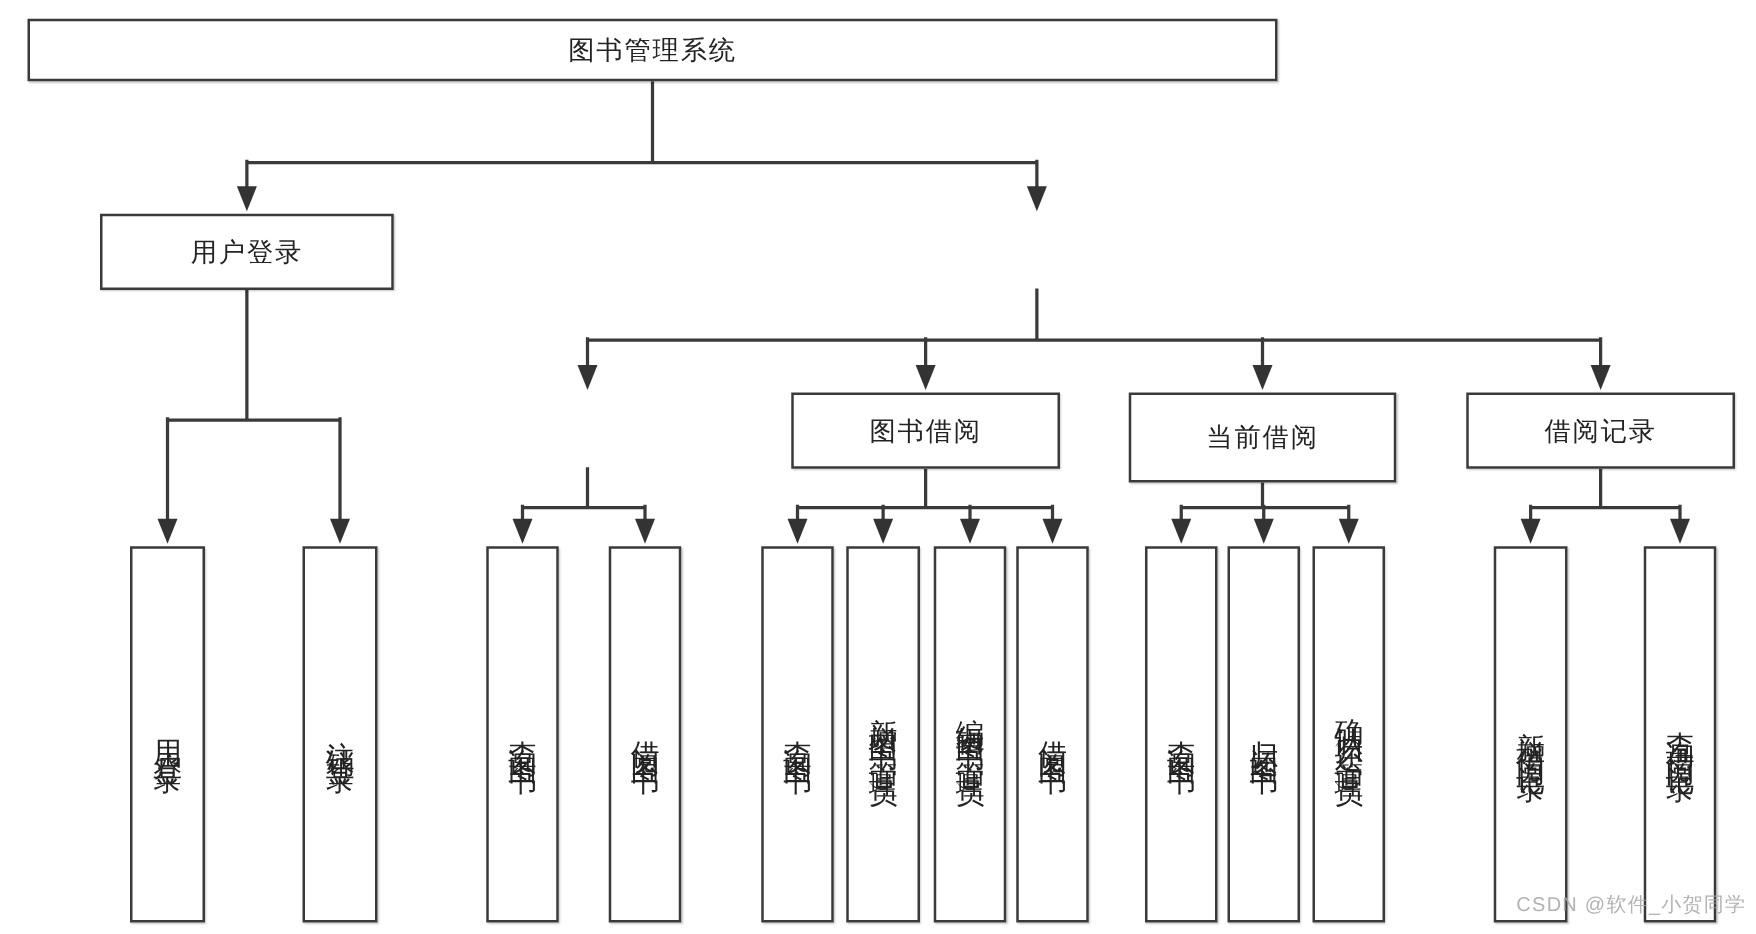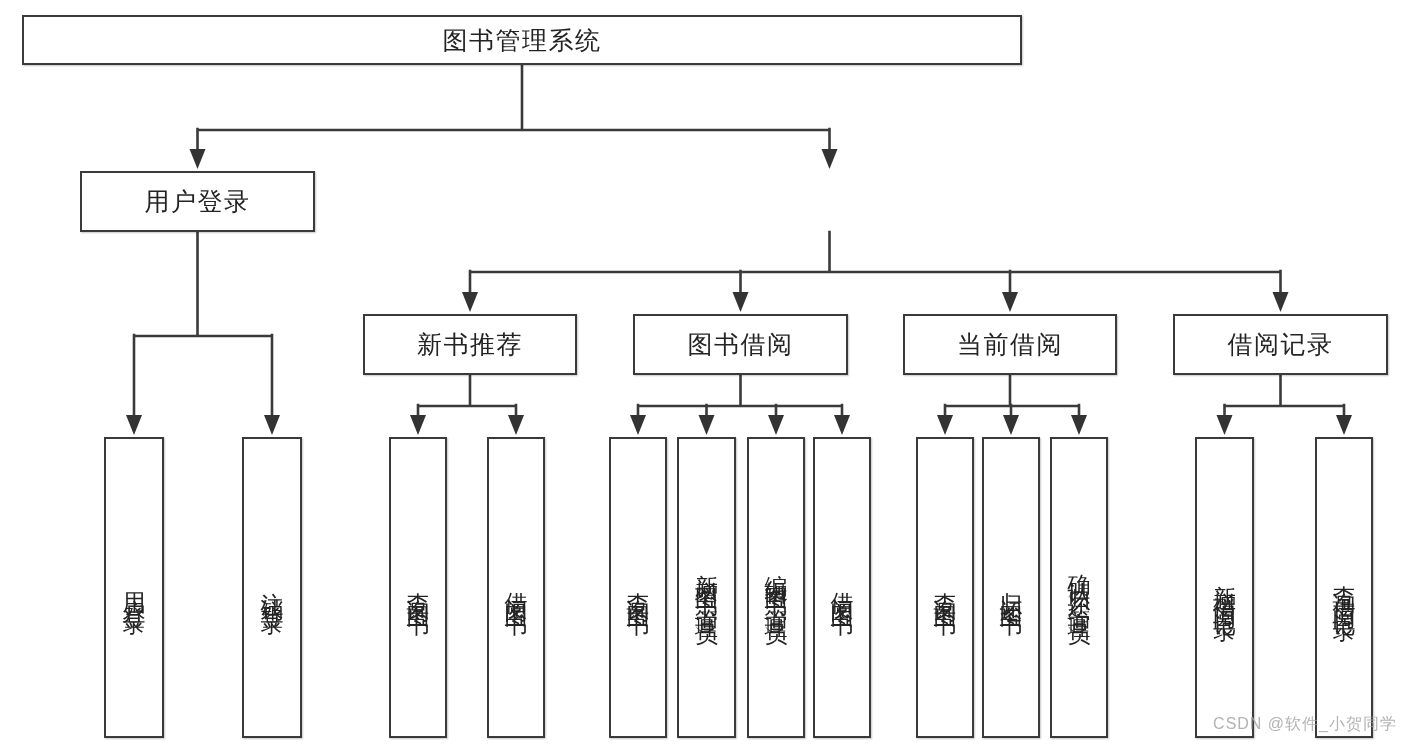--- a/index.html
+++ b/index.html
@@ -29,21 +29,21 @@
     box-sizing: border-box;
     background: #ffffff;
     border: 2.6px solid #3a3a3a;
     display: flex;
     align-items: center;
     justify-content: center;
     color: #232323;
     z-index: 2;
     box-shadow: 1px 1px 1.5px rgba(0,0,0,0.22);
   }
-  .h-box { font-size: 25px; letter-spacing: 1.5px; white-space: nowrap; }
+  .h-box { font-size: 21px; letter-spacing: 1.5px; white-space: nowrap; }
   .leaf {
     writing-mode: vertical-rl;
     text-orientation: mixed;
     font-size: 23px;
     letter-spacing: 7px;
     line-height: 1;
     white-space: nowrap;
   }
   .watermark {
     position: absolute;
@@ -108,23 +108,22 @@
       <path d="M1280.5 375 V406 M1224.5 406 H1344 M1224.5 405 V418 M1344 405 V418"></path>
       <polygon points="1216.5,415 1232.5,415 1224.5,435"></polygon>
       <polygon points="1336,415 1352,415 1344,435"></polygon>
     </g>
   </svg>
 
   <div class="box h-box" style="left:22px; top:15px; width:1000px; height:50px;">图书管理系统</div>
 
   <div class="box h-box" style="left:80px; top:171px; width:235px; height:61px;">用户登录</div>
 
-  <div class="box h-box" style="left:363px; top:314px; width:214px; height:61px;">新书推荐</div>
   <div class="box h-box" style="left:633px; top:314px; width:215px; height:61px;">图书借阅</div>
-  <div class="box h-box" style="left:903px; top:314px; width:214px; height:61px;">当前借阅</div>
+  <div class="box h-box" style="left:903px; top:314px; width:214px; height:72px;">当前借阅</div>
   <div class="box h-box" style="left:1173px; top:314px; width:215px; height:61px;text-align:center;">借阅记录</div>
 
   <div class="box leaf" style="left:104px; top:437px; width:60px; height:301px;">用户登录</div>
   <div class="box leaf" style="left:242px; top:437px; width:60px; height:301px;">注销登录</div>
 
   <div class="box leaf" style="left:389px; top:437px; width:58px; height:301px;">查询图书</div>
   <div class="box leaf" style="left:487px; top:437px; width:58px; height:301px;">借阅图书</div>
 
   <div class="box leaf" style="left:609px; top:437px; width:58px; height:301px;">查询图书</div>
   <div class="box leaf" style="left:677px; top:437px; width:59px; height:301px;">新增图书（管理员）</div>

